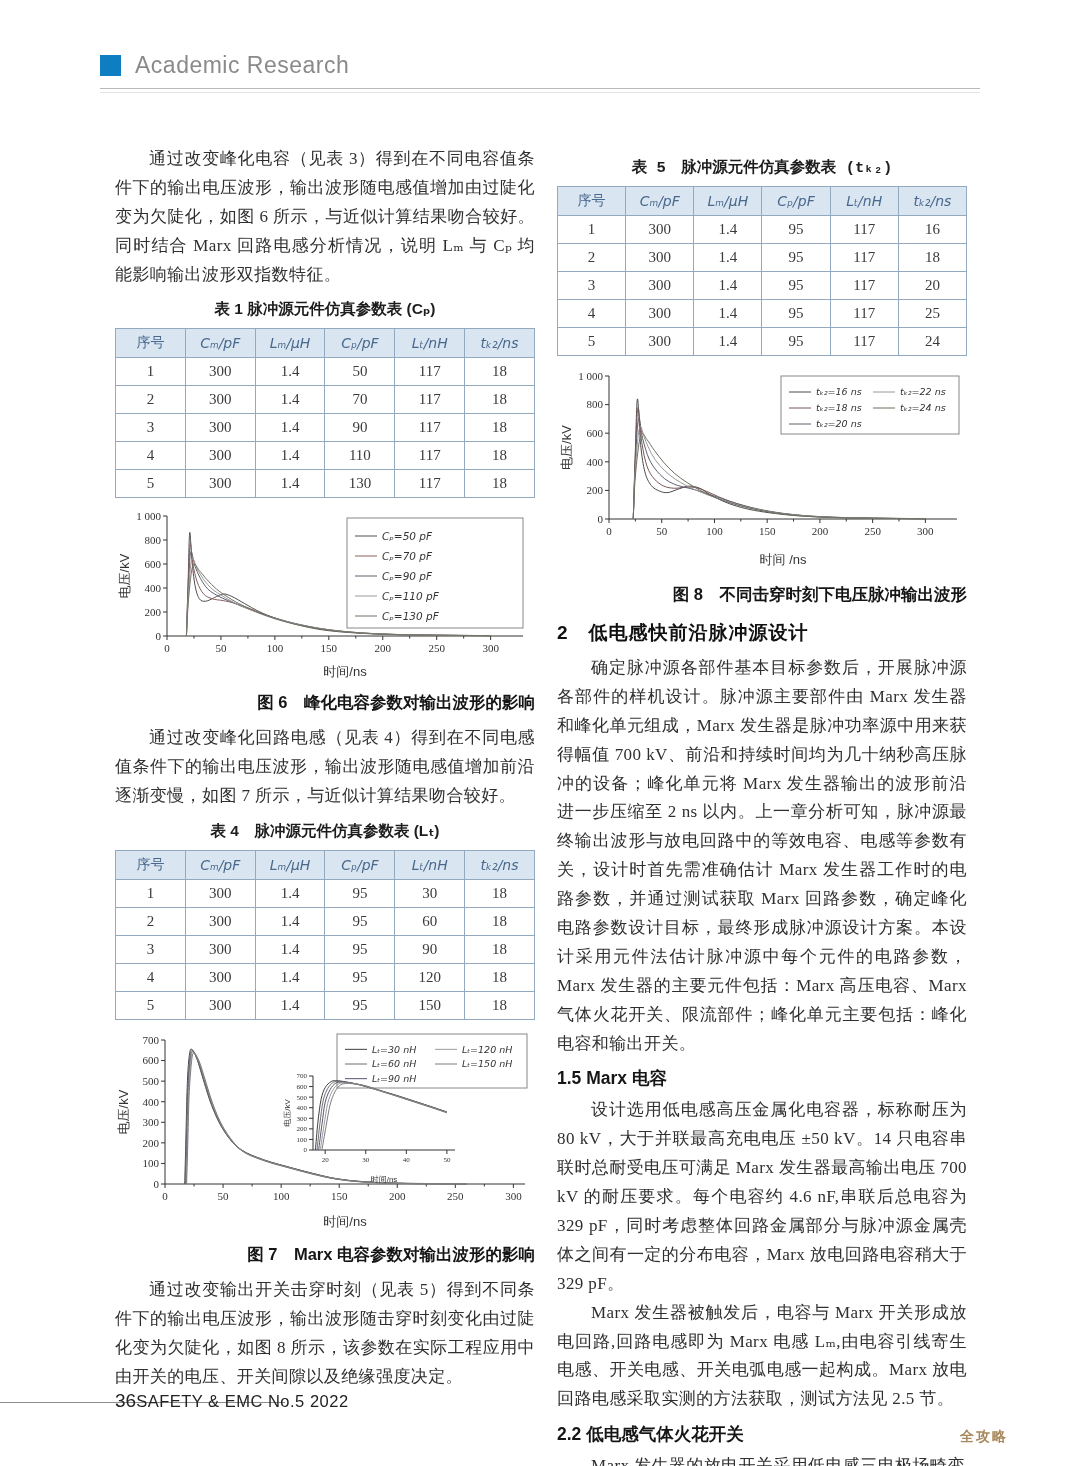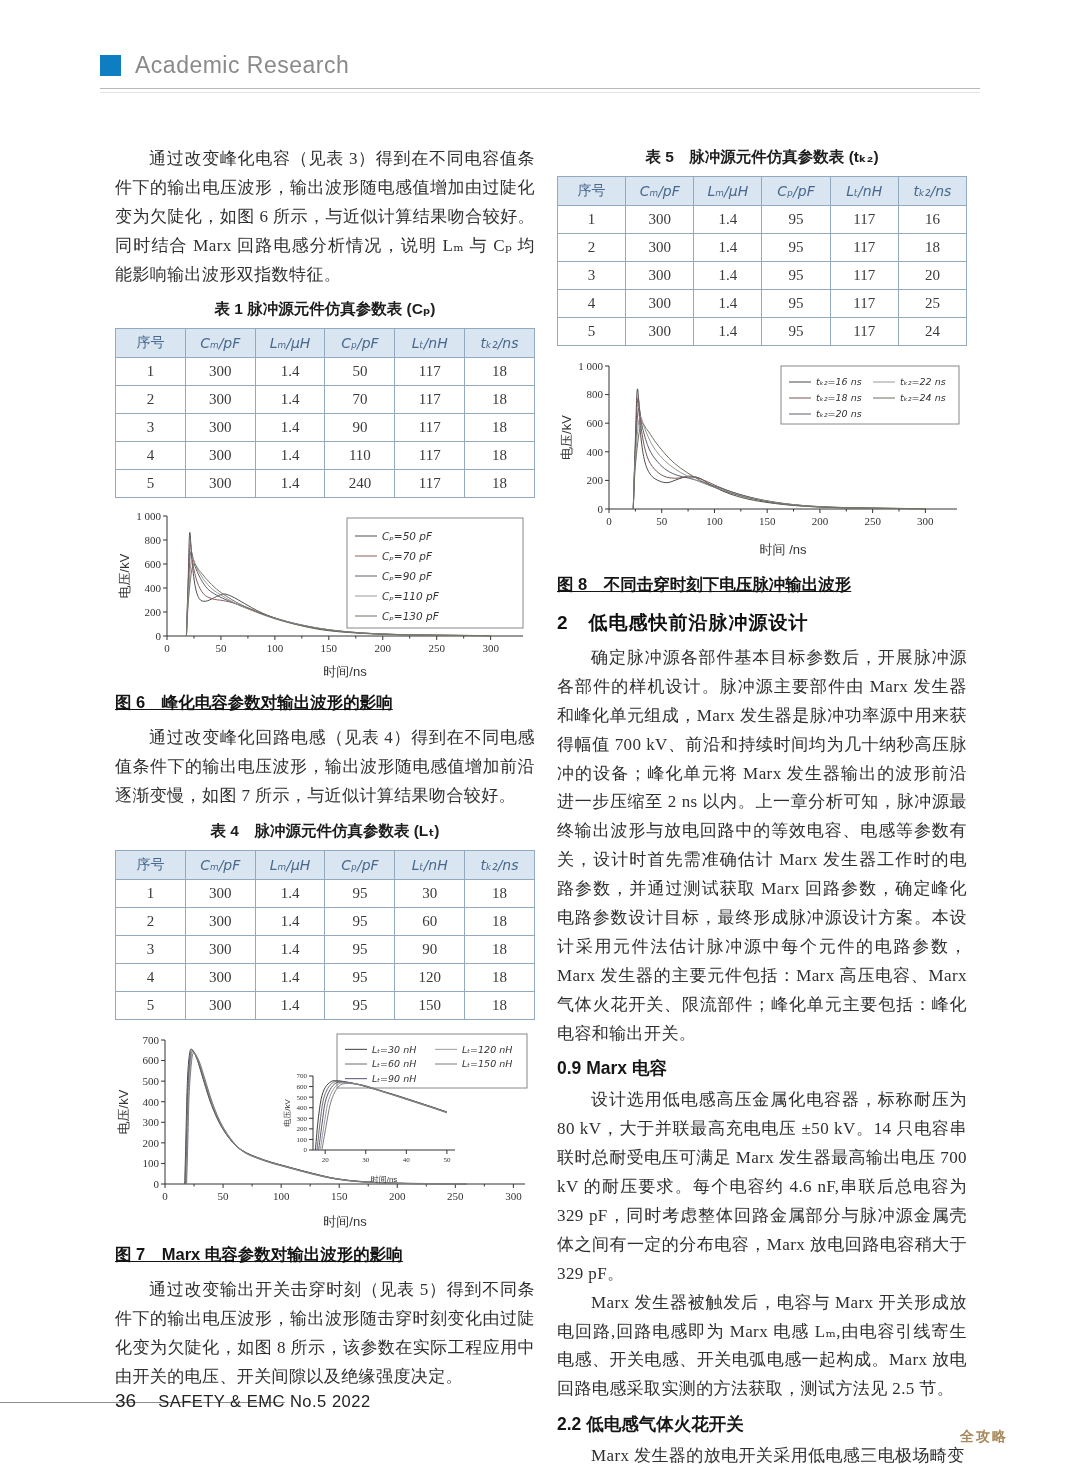--- a/index.html
+++ b/index.html
@@ -30,37 +30,36 @@
     font-family:"DejaVu Sans","Liberation Sans",sans-serif;
     border:1px solid #93a9c0; padding:5px 2px; font-style:italic;
   }
   table.ptable th:first-child { font-style:normal; }
   table.ptable td {
     border:1px solid #93a9c0; text-align:center; font-size:15px; color:#3a3a3a; padding:5px 2px;
     font-family:"Liberation Serif","DejaVu Serif",serif;
   }
   .figure { margin:8px 0 4px 0; position:relative; }
   .caption {
-    text-align:left; font-weight:bold; font-size:16.5px; color:#151515; margin:4px 0 10px 0;
+    text-align:right; font-weight:bold; font-size:16.5px; color:#151515; margin:4px 0 10px 0;
     font-family:"Liberation Sans","DejaVu Sans",sans-serif;
-    text-decoration:underline;
   }
   .sec-h2 {
     font-family:"Liberation Sans","DejaVu Sans",sans-serif; font-weight:700; font-size:19px;
     color:#111; margin:14px 0 8px 0; letter-spacing:1px;
   }
   .sec-h3 {
     font-family:"Liberation Sans","DejaVu Sans",sans-serif; font-weight:600; font-size:17.5px;
     color:#161616; margin:8px 0 6px 0;
   }
   .inset { position:absolute; left:168px; top:42px; }
   
   .footer-line { position:absolute; left:0; top:1402px; width:285px; border-top:1px solid #8c8c8c; }
   .footer { position:absolute; left:115px; top:1390px; font-family:"Liberation Sans","DejaVu Sans",sans-serif; display:flex; align-items:baseline; }
-  .pageno { font-size:19px; color:#222; margin-right:22px; }
+  .pageno { font-size:19px; color:#222; }
   .journal { font-size:16.5px; color:#222; letter-spacing:0.5px; }
   .watermark {
     position:absolute; right:8px; top:1428px; font-family:Liberation Mono, monospace;
     font-weight:700; font-size:14px; color:#a8895c; letter-spacing:2px;margin-left:16px;
   }
   svg text { fill:#333; }
 </style>
 </head>
 <body>
 
@@ -120,21 +119,21 @@
               <td>300</td>
               <td>1.4</td>
               <td>110</td>
               <td>117</td>
               <td>18</td>
             </tr>
             <tr>
               <td>5</td>
               <td>300</td>
               <td>1.4</td>
-              <td>240</td>
+              <td>130</td>
               <td>117</td>
               <td>18</td>
             </tr>
           </tbody>
         </table>
 
       <div class="figure">
         <svg width="420" height="178">
             <path d="M52 10 L52 130 L408 130" stroke="#333" fill="none" stroke-width="1"></path>
             <line x1="48" y1="130" x2="52" y2="130" stroke="#333"></line>
@@ -341,21 +340,21 @@
             <path d="M37.30285714285715 80C37.91142857142857 75.94761904761904 39.73714285714286 63.402857142857144 40.95428571428571 55.68571428571428C42.171428571428564 47.96857142857142 43.18571428571429 39.511428571428574 44.60571428571429 33.69714285714286C46.025714285714294 27.882857142857144 47.71619047619048 24.077142857142853 49.47428571428571 20.799999999999997C51.23238095238095 17.52285714285714 53.12571428571428 15.373333333333335 55.15428571428571 14.034285714285716C57.182857142857145 12.695238095238096 59.41428571428572 12.871428571428568 61.64571428571429 12.765714285714282C63.877142857142864 12.659999999999995 65.70285714285714 13.029999999999992 68.54285714285714 13.399999999999991C71.38285714285715 13.76999999999999 75.3047619047619 14.210476190476184 78.68571428571428 14.98571428571428C82.06666666666666 15.760952380952377 85.44761904761904 16.941428571428567 88.82857142857142 18.051428571428566C92.2095238095238 19.161428571428566 94.57619047619048 20.236190476190473 98.97142857142858 21.645714285714284C103.36666666666667 23.055238095238096 109.7904761904762 24.81714285714286 115.2 26.50857142857143C120.60952380952381 28.2 126.01904761904764 30.03238095238095 131.42857142857144 31.794285714285714C136.83809523809526 33.55619047619048 142.24761904761903 35.28285714285715 147.65714285714284 37.080000000000005C153.06666666666666 38.877142857142864 161.18095238095236 41.66095238095238 163.88571428571427 42.57714285714286" stroke="#9a9a9a" fill="none" stroke-width="1"></path>
             <path d="M38.92571428571428 80C39.601904761904756 76.12380952380953 41.63047619047619 64.23095238095239 42.98285714285714 56.74285714285715C44.3352380952381 49.25476190476191 45.55238095238095 40.88571428571429 47.04 35.07142857142858C48.52761904761905 29.257142857142863 50.15047619047618 25.22238095238096 51.90857142857142 21.85714285714286C53.66666666666666 18.491904761904763 55.559999999999995 16.289523809523807 57.58857142857143 14.879999999999995C59.61714285714286 13.470476190476184 61.91619047619047 13.576190476190467 64.08 13.399999999999991C66.24380952380952 13.223809523809516 67.79904761904761 13.505714285714289 70.57142857142857 13.822857142857146C73.34380952380953 14.140000000000002 77.33333333333334 14.562857142857135 80.71428571428572 15.302857142857135C84.0952380952381 16.042857142857134 87.47619047619048 17.17047619047619 90.85714285714286 18.262857142857143C94.23809523809524 19.355238095238096 96.94285714285715 20.447619047619053 101 21.85714285714286C105.05714285714285 23.26666666666667 110.12857142857143 25.02857142857143 115.2 26.72C120.27142857142857 28.41142857142857 126.01904761904764 30.24380952380952 131.42857142857144 32.005714285714284C136.83809523809526 33.76761904761904 142.24761904761903 35.49428571428571 147.65714285714284 37.29142857142857C153.06666666666666 39.08857142857143 161.18095238095236 41.87238095238095 163.88571428571427 42.78857142857142" stroke="#7c7c7c" fill="none" stroke-width="1"></path>
           </svg>
         <div class="caption">图 7　Marx 电容参数对输出波形的影响</div>
       </div>
 
       <p class="p">通过改变输出开关击穿时刻（见表 5）得到不同条件下的输出电压波形，输出波形随击穿时刻变化由过陡化变为欠陡化，如图 8 所示，该参数在实际工程应用中由开关的电压、开关间隙以及绝缘强度决定。</p>
     </div>
 
     <div class="col-right">
-      <div class="tbl-title" style="margin-top:2px;">表 5　脉冲源元件仿真参数表 (tₖ₂)</div>
+      <div class="tbl-title" style="margin-top:12px;font-family:Liberation Mono, monospace;">表 5　脉冲源元件仿真参数表 (tₖ₂)</div>
       <table class="ptable">
           <thead>
             <tr>
               <th>序号</th>
               <th>Cₘ/pF</th>
               <th>Lₘ/μH</th>
               <th>Cₚ/pF</th>
               <th>Lₜ/nH</th>
               <th>tₖ₂/ns</th>
             </tr>
@@ -457,21 +456,21 @@
             <text x="343" y="31.325" font-size="9.5" font-style="italic" font-family="&quot;DejaVu Sans&quot;,&quot;Liberation Sans&quot;,sans-serif">tₖ₂=22 ns</text>
             <line x1="316" y1="44" x2="338" y2="44" stroke="#6f6f5f" stroke-width="1"></line>
             <text x="343" y="47.325" font-size="9.5" font-style="italic" font-family="&quot;DejaVu Sans&quot;,&quot;Liberation Sans&quot;,sans-serif">tₖ₂=24 ns</text>
           </svg>
         <div class="caption">图 8　不同击穿时刻下电压脉冲输出波形</div>
       </div>
 
       <h2 class="sec-h2">2　低电感快前沿脉冲源设计</h2>
       <p class="p">确定脉冲源各部件基本目标参数后，开展脉冲源各部件的样机设计。脉冲源主要部件由 Marx 发生器和峰化单元组成，Marx 发生器是脉冲功率源中用来获得幅值 700 kV、前沿和持续时间均为几十纳秒高压脉冲的设备；峰化单元将 Marx 发生器输出的波形前沿进一步压缩至 2 ns 以内。上一章分析可知，脉冲源最终输出波形与放电回路中的等效电容、电感等参数有关，设计时首先需准确估计 Marx 发生器工作时的电路参数，并通过测试获取 Marx 回路参数，确定峰化电路参数设计目标，最终形成脉冲源设计方案。本设计采用元件法估计脉冲源中每个元件的电路参数，Marx 发生器的主要元件包括：Marx 高压电容、Marx 气体火花开关、限流部件；峰化单元主要包括：峰化电容和输出开关。</p>
 
-      <h3 class="sec-h3">0.9  Marx 电容</h3>
+      <h3 class="sec-h3">1.5  Marx 电容</h3>
       <p class="p">设计选用低电感高压金属化电容器，标称耐压为 80 kV，大于并联最高充电电压 ±50 kV。14 只电容串联时总耐受电压可满足 Marx 发生器最高输出电压 700 kV 的耐压要求。每个电容约 4.6 nF,串联后总电容为 329 pF，同时考虑整体回路金属部分与脉冲源金属壳体之间有一定的分布电容，Marx 放电回路电容稍大于 329 pF。</p>
       <p class="p">Marx 发生器被触发后，电容与 Marx 开关形成放电回路,回路电感即为 Marx 电感 Lₘ,由电容引线寄生电感、开关电感、开关电弧电感一起构成。Marx 放电回路电感采取实测的方法获取，测试方法见 2.5 节。</p>
 
       <h3 class="sec-h3">2.2  低电感气体火花开关</h3>
       <p class="p">Marx 发生器的放电开关采用低电感三电极场畸变</p>
     </div>
   </div>
 
   <div class="footer-line"></div>
   <div class="footer">

